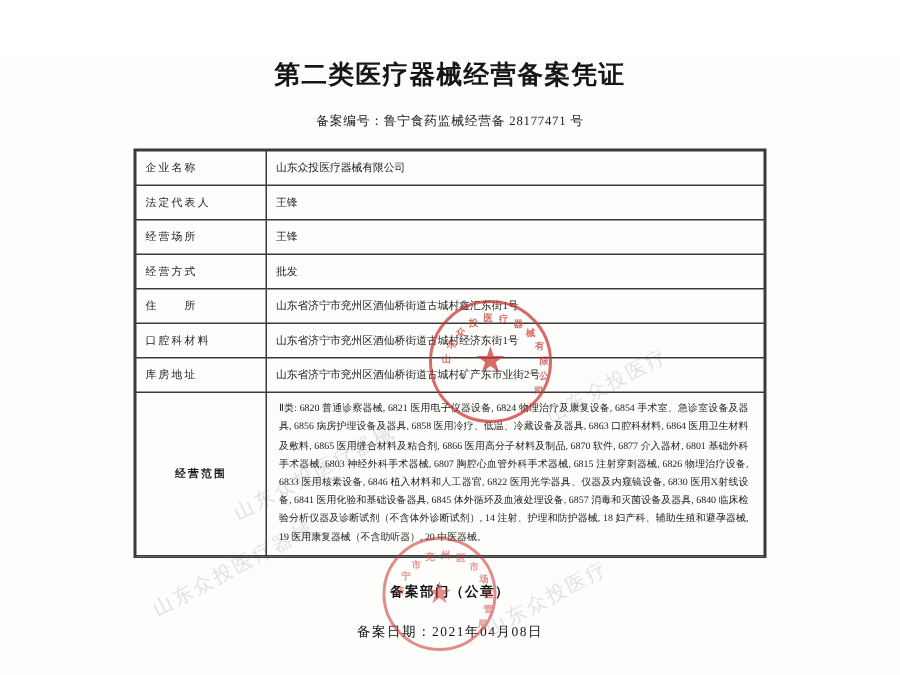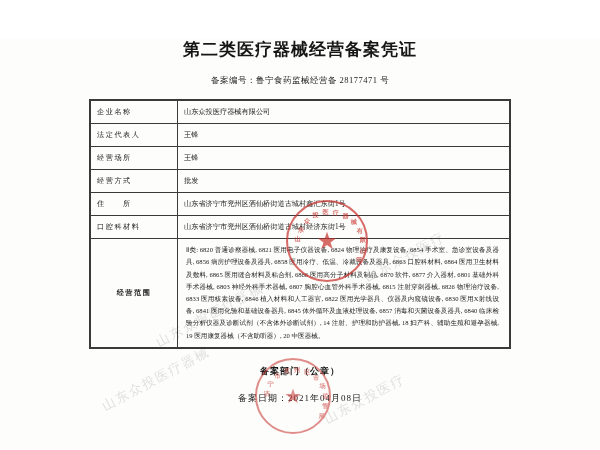--- a/index.html
+++ b/index.html
@@ -201,20 +201,24 @@
           <td class="label">经营方式</td>
           <td class="value">批发</td>
         </tr>
         <tr class="row-std">
           <td class="label">住　　所</td>
           <td class="value">山东省济宁市兖州区酒仙桥街道古城村鑫汇东街1号</td>
         </tr>
         <tr class="row-std">
           <td class="label">口腔科材料</td>
           <td class="value">山东省济宁市兖州区酒仙桥街道古城村经济东街1号</td>
+        </tr>
+        <tr class="row-std">
+          <td class="label">库房地址</td>
+          <td class="value">山东省济宁市兖州区酒仙桥街道古城村矿产东市业街2号</td>
         </tr>
         <tr class="row-scope">
           <td class="label scope-label">经营范围</td>
           <td class="value">
             <div class="scope-text">Ⅱ类: 6820 普通诊察器械, 6821 医用电子仪器设备, 6824 物理治疗及康复设备, 6854 手术室、急诊室设备及器具, 6856 病房护理设备及器具, 6858 医用冷疗、低温、冷藏设备及器具, 6863 口腔科材料, 6864 医用卫生材料及敷料, 6865 医用缝合材料及粘合剂, 6866 医用高分子材料及制品, 6870 软件, 6877 介入器材, 6801 基础外科手术器械, 6803 神经外科手术器械, 6807 胸腔心血管外科手术器械, 6815 注射穿刺器械, 6826 物理治疗设备, 6833 医用核素设备, 6846 植入材料和人工器官, 6822 医用光学器具、仪器及内窥镜设备, 6830 医用X射线设备, 6841 医用化验和基础设备器具, 6845 体外循环及血液处理设备, 6857 消毒和灭菌设备及器具, 6840 临床检验分析仪器及诊断试剂（不含体外诊断试剂）, 14 注射、护理和防护器械, 18 妇产科、辅助生殖和避孕器械, 19 医用康复器械（不含助听器）, 20 中医器械。</div>
           </td>
         </tr>
       </tbody>
     </table>
   </div>

